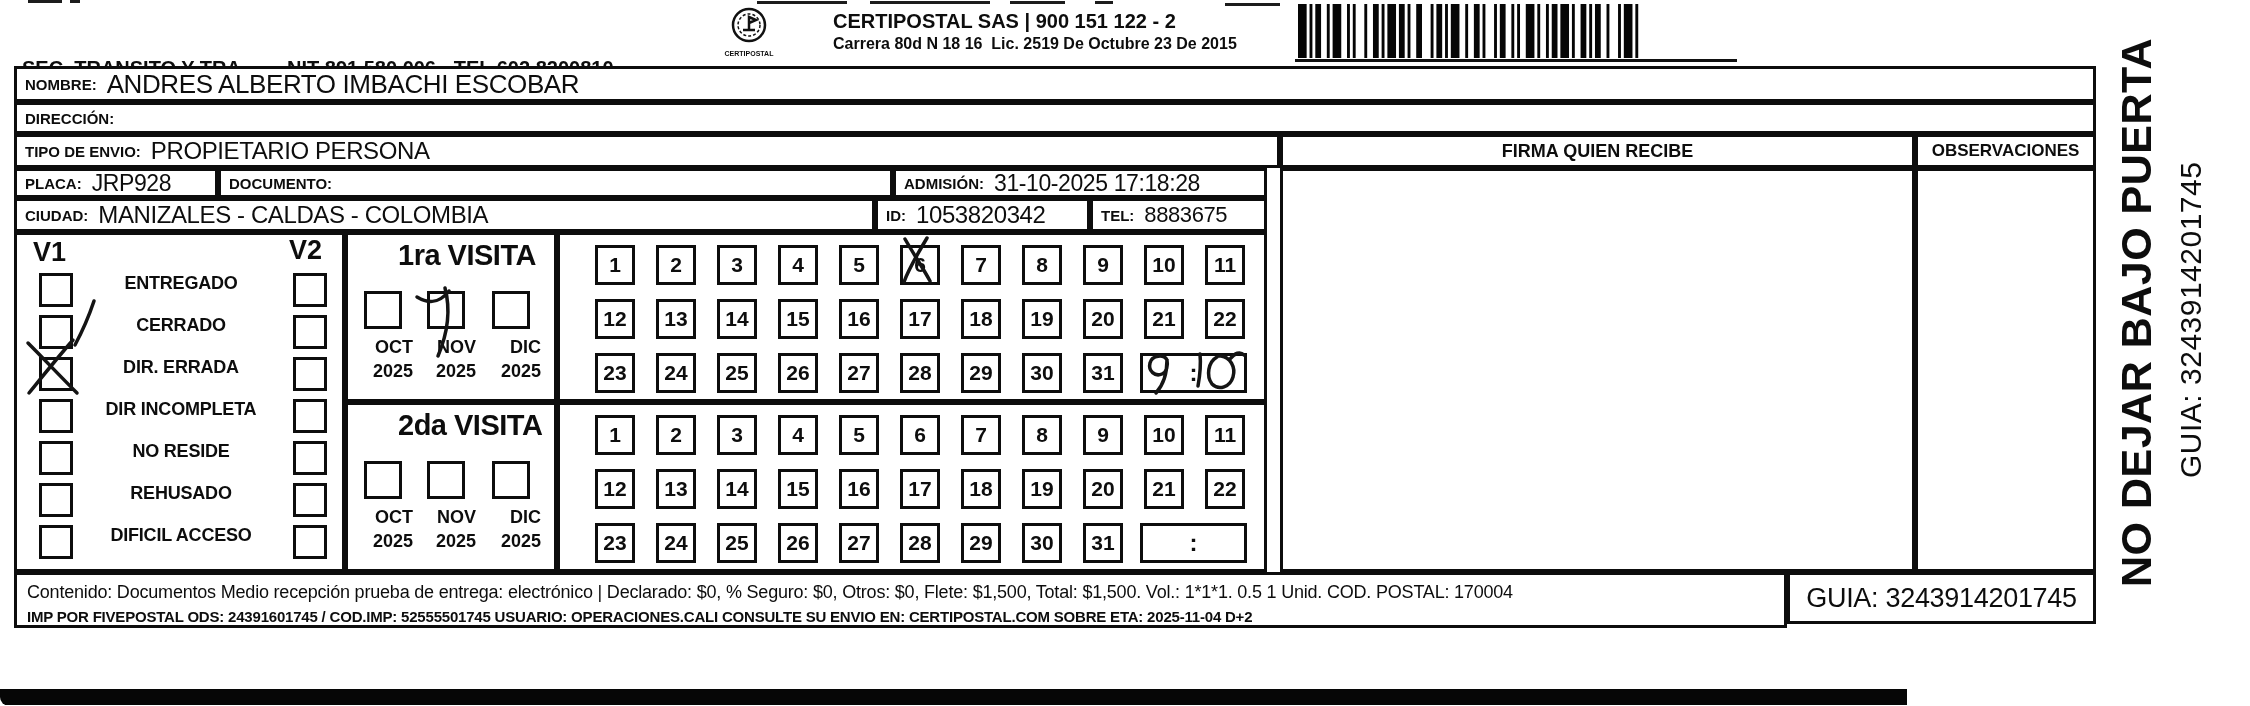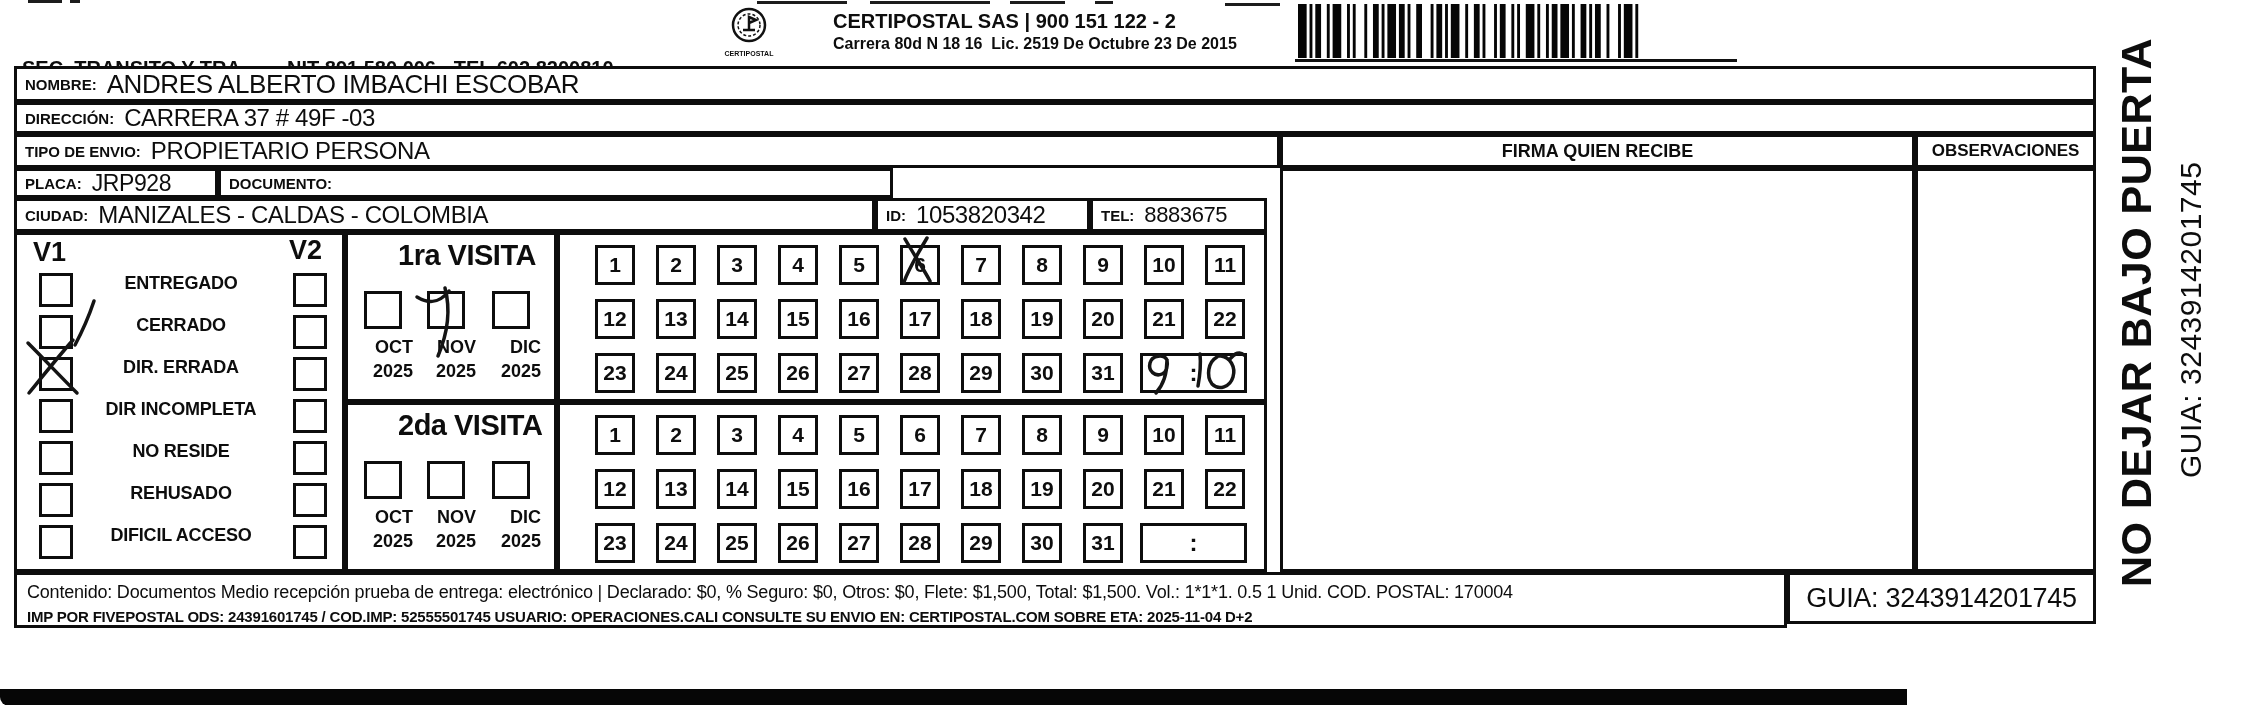--- a/index.html
+++ b/index.html
@@ -115,21 +115,20 @@
   </div>
   <div class="abs" style="left:1295px;top:59px;width:442px;height:3px;background:#111;"></div>
 
   <div class="abs box row-flex" style="left:14px;top:66px;width:2082px;height:36px;">
     <span class="lbl">NOMBRE:</span>
     <span class="val val-big">ANDRES ALBERTO IMBACHI ESCOBAR</span>
   </div>
 
   <div class="abs box row-flex" style="left:14px;top:102px;width:2082px;height:32px;">
     <span class="lbl">DIRECCIÓN:</span>
-    <span class="val">CARRERA 37 # 49F -03</span>
   </div>
 
   <div class="abs box col-hdr" style="left:1280px;top:134px;width:635px;height:34px;">
     <span>FIRMA QUIEN RECIBE</span>
   </div>
 
   <div class="abs box row-flex" style="left:14px;top:134px;width:1266px;height:34px;">
     <span class="lbl">TIPO DE ENVIO:</span>
     <span class="val">PROPIETARIO PERSONA</span>
   </div>
@@ -138,20 +137,24 @@
   </div>
   <div class="abs box" style="left:1280px;top:168px;width:635px;height:404px;"></div>
   <div class="abs box" style="left:1915px;top:168px;width:181px;height:404px;"></div>
 
   <div class="abs box row-flex" style="left:14px;top:168px;width:204px;height:30px;">
     <span class="lbl">PLACA:</span>
     <span class="val" style="font-size:23px;">JRP928</span>
   </div>
   <div class="abs box row-flex" style="left:218px;top:168px;width:675px;height:30px;">
     <span class="lbl">DOCUMENTO:</span>
+  </div>
+  <div class="abs box row-flex" style="left:893px;top:168px;width:374px;height:30px;">
+    <span class="lbl">ADMISIÓN:</span>
+    <span class="val" style="font-size:23px;">31-10-2025 17:18:28</span>
   </div>
 
   <div class="abs box row-flex" style="left:14px;top:198px;width:861px;height:34px;">
     <span class="lbl">CIUDAD:</span>
     <span class="val">MANIZALES - CALDAS - COLOMBIA</span>
   </div>
   <div class="abs box row-flex" style="left:875px;top:198px;width:215px;height:34px;">
     <span class="lbl">ID:</span>
     <span class="val">1053820342</span>
   </div>

